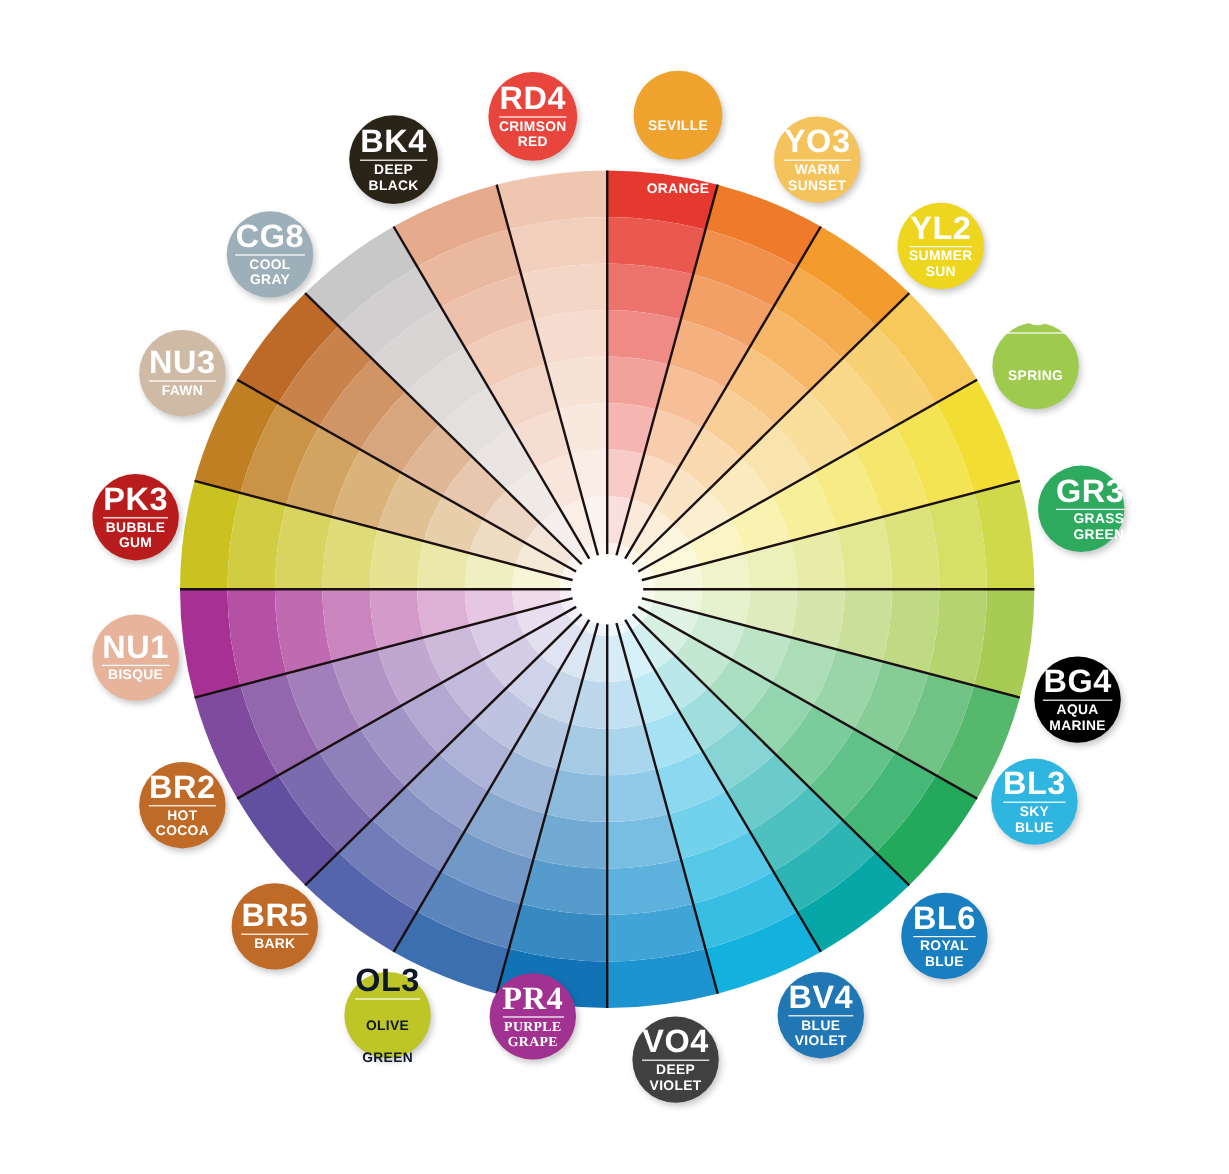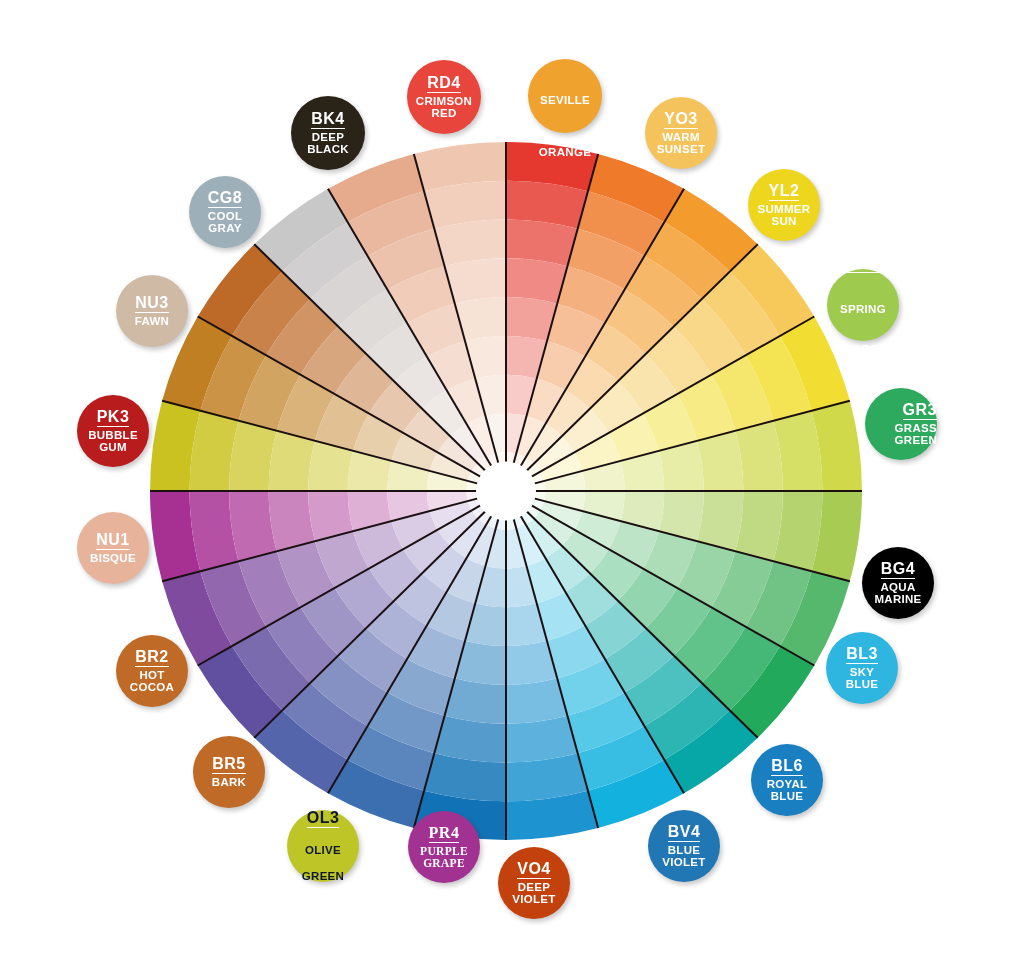--- a/index.html
+++ b/index.html
@@ -22,21 +22,21 @@
     align-items:center;
     justify-content:center;
     box-sizing:border-box;
     box-shadow:2px 3px 5px rgba(0,0,0,0.22);
     color:#ffffff;
     text-align:center;
     line-height:1;
     user-select:none;
   }
   .chip .code{
-    font-size:16px;
+    font-size:27px;
     font-weight:bold;
     letter-spacing:0.5px;
     border-bottom:1.5px solid #ffffff;
     padding-bottom:1px;
     margin-bottom:2px;
     display:inline-block;
   }
   .chip .desc{
     font-size:11.5px;
     font-weight:bold;
@@ -342,21 +342,21 @@
       <div class="chip" style="left: 751px; top: 744px; width: 72px; height: 72px; background: rgb(26, 127, 193); color: rgb(255, 255, 255);">
         <span class="code">BL6</span>
         <span class="desc">ROYAL</span>
         <span class="desc">BLUE</span>
       </div>
       <div class="chip" style="left: 648px; top: 810px; width: 72px; height: 72px; background: rgb(32, 119, 180); color: rgb(255, 255, 255);">
         <span class="code">BV4</span>
         <span class="desc">BLUE</span>
         <span class="desc">VIOLET</span>
       </div>
-      <div class="chip" style="left: 498px; top: 847px; width: 72px; height: 72px; background: #c2410c; color: rgb(255, 255, 255);">
+      <div class="chip" style="left: 527px; top: 847px; width: 72px; height: 72px; background: #404040; color: rgb(255, 255, 255);">
         <span class="code">VO4</span>
         <span class="desc">DEEP</span>
         <span class="desc">VIOLET</span>
       </div>
       <div class="chip" style="left: 408px; top: 811px; width: 72px; height: 72px; background: rgb(161, 50, 146); color: rgb(255, 255, 255); font-family: Liberation Serif, serif;">
         <span class="code">PR4</span>
         <span class="desc">PURPLE</span>
         <span class="desc">GRAPE</span>
       </div>
       <div class="chip" style="left: 287px; top: 810px; width: 72px; height: 72px; background: rgb(190, 197, 39); color: #0f172a; gap: 14px;">

